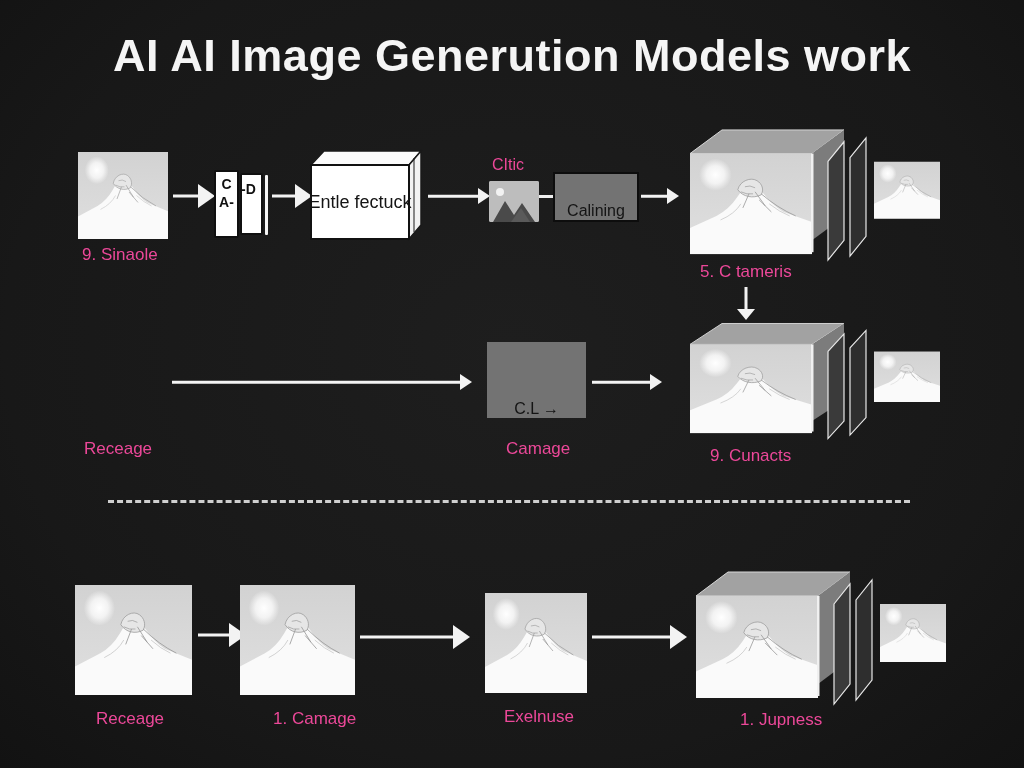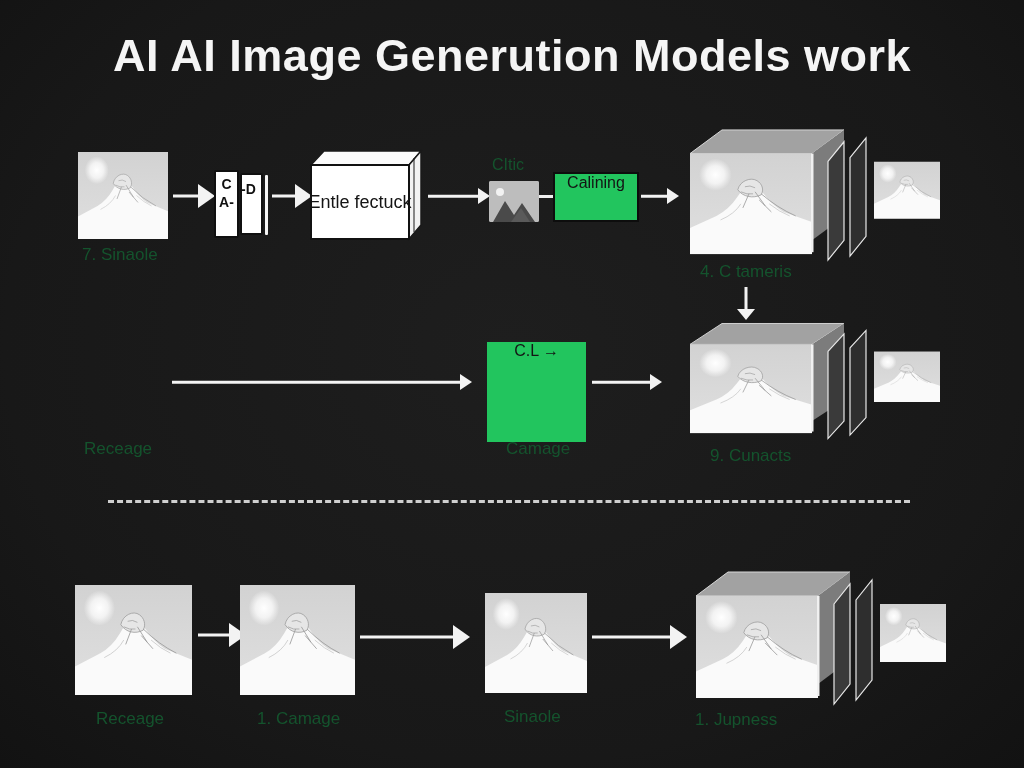--- a/index.html
+++ b/index.html
@@ -8,43 +8,43 @@
     position:relative; overflow:hidden;
     font-family:"Liberation Sans", sans-serif;
     background:radial-gradient(ellipse at 50% 45%, #1e1e1e 0%, #181818 70%, #121212 100%);
     color:#f0f0f0;
   }
   .title {
     position:absolute; top:30px; left:0; width:1024px;
     text-align:center; font-size:45px; font-weight:700; color:#f5f5f5;
     letter-spacing:0.5px; white-space:nowrap;
   }
-  .caption { position:absolute; font-size:17px; color:#14532d; white-space:nowrap; }
+  .caption { position:absolute; font-size:17px; color:#ec4899; white-space:nowrap; }
   .pic { position:absolute; display:block; }
   
   .arr { position:absolute; height:24px; }
   .arr .sh { position:absolute; top:50%; left:0; right:13px; height:3px; background:#f3f3f3; transform:translateY(-50%); }
   .arr .hd { position:absolute; top:50%; right:0; transform:translateY(-50%); width:0; height:0;
              border-left:15px solid #f3f3f3; border-top:10px solid transparent; border-bottom:10px solid transparent; }
   .arr.small .sh { right:11px; height:2.5px; }
   .arr.small .hd { border-left-width:12px; border-top-width:8px; border-bottom-width:8px; }
   .arr.big .hd { border-left-width:17px; border-top-width:12px; border-bottom-width:12px; }
   .arrd { position:absolute; width:24px; }
   .arrd .sh { position:absolute; left:50%; top:0; bottom:10px; width:3px; background:#f3f3f3; transform:translateX(-50%); }
   .arrd .hd { position:absolute; left:50%; bottom:0; transform:translateX(-50%); width:0; height:0;
               border-top:11px solid #f3f3f3; border-left:9px solid transparent; border-right:9px solid transparent; }
   .line { position:absolute; background:#efefef; }
   
   .tok { position:absolute; background:#ffffff; border:2px solid #101010; border-radius:2px;
          color:#101010; font-size:14px; font-weight:700; line-height:1.25;
          display:flex; flex-direction:column; align-items:center; justify-content:flex-start; padding-top:4px; }
   .tok-edge { position:absolute; background:#f5f5f5; border-radius:1px; }
   
-  .wbox { position:absolute; background:#22c55e; color:#141414;
-          display:flex; align-items:flex-start; justify-content:center; font-size:16px; }
+  .wbox { position:absolute; background:#737373; color:#141414;
+          display:flex; align-items:flex-end; justify-content:center; font-size:16px; }
   .wbox.bordered { border:2.5px solid #0d0d0d; }
   .encoder-label { position:absolute; display:flex; align-items:center; justify-content:center;
                    color:#141414; font-size:18px; white-space:nowrap;text-align:center; }
   .thumb { position:absolute; background:#bdbdbd; border-radius:2px; overflow:hidden; }
   .divider { position:absolute; border-top:3px dashed #cfcfcf; height:0; }
 </style>
 </head>
 <body>
 
 <svg width="0" height="0" style="position:absolute" aria-hidden="true">
@@ -77,21 +77,21 @@
       <use href="#mtn" x="192" y="36" width="66" height="58"></use>
     </symbol>
   </defs>
 </svg>
 
 <div class="title">AI AI Image Generution Models work</div>
 
 <svg class="pic" style="left:78px;top:152px" width="90" height="87" viewBox="0 0 120 100" preserveAspectRatio="none">
     <use href="#mtn"></use>
   </svg>
-<span class="caption" style="left:82px;top:245px">7. Sinaole</span>
+<span class="caption" style="left:82px;top:245px">9. Sinaole</span>
 
 <div class="arr big" style="left:173px;top:184px;width:42px">
     <div class="sh"></div>
     <div class="hd"></div>
   </div>
 
 <div class="tok" style="left:214px;top:170px;width:25px;height:68px">
   <span>C</span>
   <span>A-</span>
 </div>
@@ -134,34 +134,34 @@
 </div>
 
 <div class="arr small" style="left:641px;top:184px;width:38px">
     <div class="sh"></div>
     <div class="hd"></div>
   </div>
 
 <svg class="pic" style="left:682px;top:126px" width="262" height="138" viewBox="0 0 262 140" preserveAspectRatio="none">
     <use href="#stack"></use>
   </svg>
-<span class="caption" style="left:700px;top:262px">4. C tameris</span>
+<span class="caption" style="left:700px;top:262px">5. C tameris</span>
 
 <div class="arrd" style="left:734px;top:287px;height:33px">
     <div class="sh"></div>
     <div class="hd"></div>
   </div>
 
 <div class="arr small" style="left:172px;top:370px;width:300px">
     <div class="sh"></div>
     <div class="hd"></div>
   </div>
 <span class="caption" style="left:84px;top:439px">Receage</span>
 
-<div class="wbox" style="left:487px;top:342px;width:99px;height:100px">
+<div class="wbox" style="left:487px;top:342px;width:99px;height:76px">
   <span>C.L →</span>
 </div>
 <span class="caption" style="left:506px;top:439px">Camage</span>
 
 <div class="arr small" style="left:592px;top:370px;width:70px">
     <div class="sh"></div>
     <div class="hd"></div>
   </div>
 
 <svg class="pic" style="left:682px;top:320px" width="262" height="122" viewBox="0 0 262 140" preserveAspectRatio="none">
@@ -177,33 +177,33 @@
 <span class="caption" style="left:96px;top:709px">Receage</span>
 
 <div class="arr big" style="left:198px;top:623px;width:48px">
     <div class="sh"></div>
     <div class="hd"></div>
   </div>
 
 <svg class="pic" style="left:240px;top:585px" width="115" height="110" viewBox="0 0 120 100" preserveAspectRatio="none">
     <use href="#mtn"></use>
   </svg>
-<span class="caption" style="left:257px;top:709px">1. Camage</span>
+<span class="caption" style="left:273px;top:709px">1. Camage</span>
 
 <div class="arr big" style="left:360px;top:625px;width:110px">
     <div class="sh"></div>
     <div class="hd"></div>
   </div>
 
 <svg class="pic" style="left:485px;top:593px" width="102" height="100" viewBox="0 0 120 100" preserveAspectRatio="none">
     <use href="#mtn"></use>
   </svg>
-<span class="caption" style="left:504px;top:707px">Sinaole</span>
+<span class="caption" style="left:504px;top:707px">Exelnuse</span>
 
 <div class="arr big" style="left:592px;top:625px;width:95px">
     <div class="sh"></div>
     <div class="hd"></div>
   </div>
 
 <svg class="pic" style="left:688px;top:568px" width="262" height="140" viewBox="0 0 262 140" preserveAspectRatio="none">
     <use href="#stack"></use>
   </svg>
-<span class="caption" style="left:695px;top:710px">1. Jupness</span>
+<span class="caption" style="left:740px;top:710px">1. Jupness</span>
 
 </body></html>

